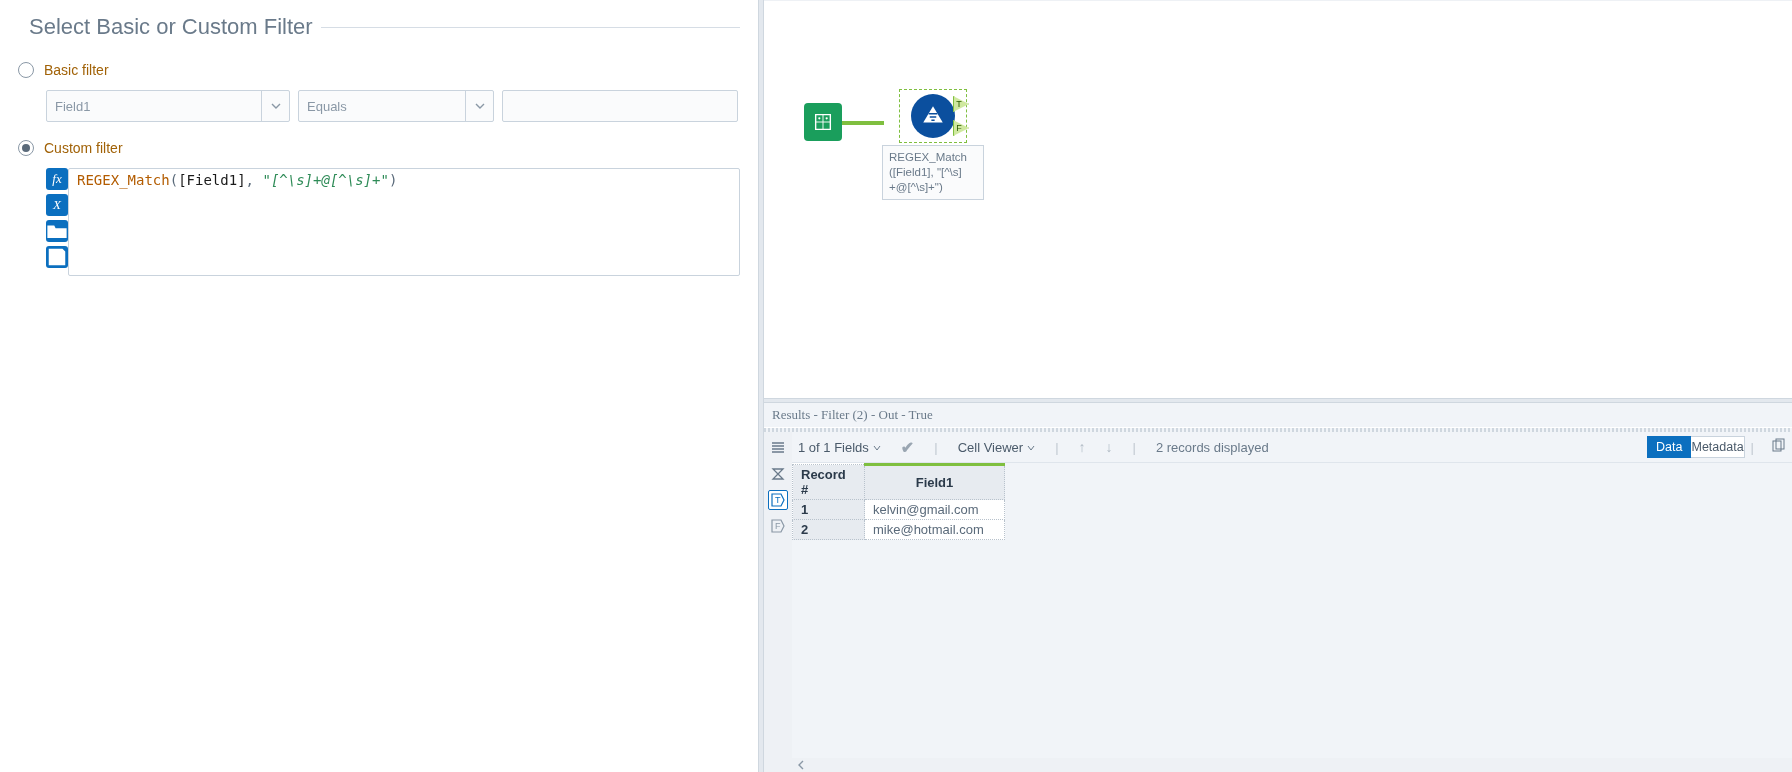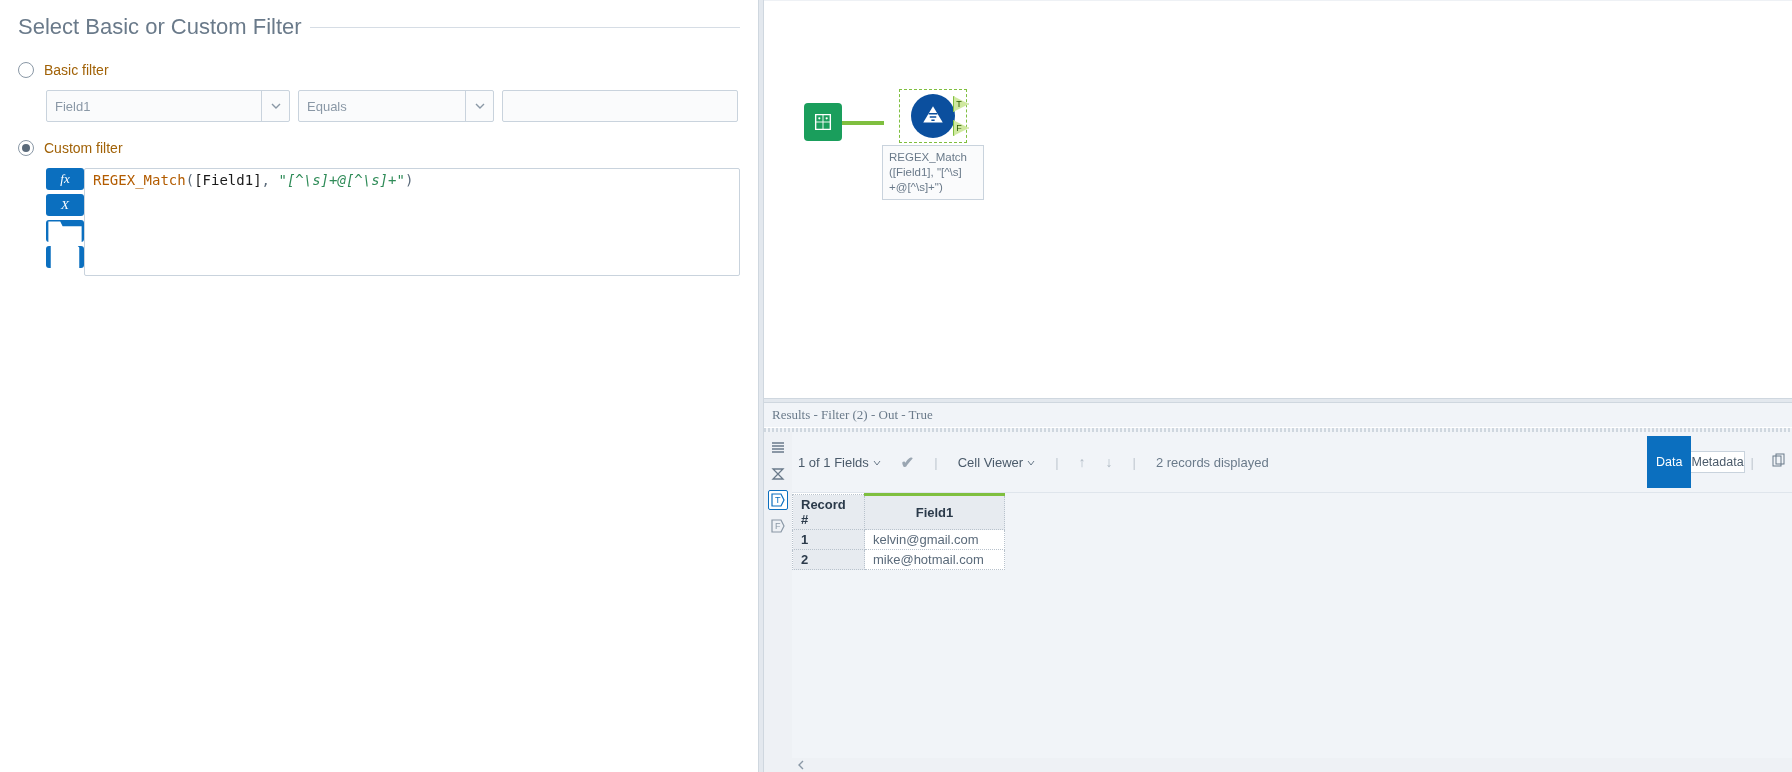--- a/index.html
+++ b/index.html
@@ -18,20 +18,21 @@
     width: 758px;
     height: 100%;
     padding: 14px 18px;
     background: #fff;
   }
   .section-header {
     display: flex;
     align-items: center;
     gap: 8px;
     margin-bottom: 22px;
+    margin-left: 11px;
   }
   .section-title {
     font-size: 22px;
     font-weight: 400;
     color: #6a7a8a;
     white-space: nowrap;
   }
   .section-rule {
     flex: 1;
     border-top: 1px solid #d6dde5;
@@ -96,21 +97,21 @@
     margin-left: 28px;
     display: flex;
     gap: 0;
   }
   .side-icons {
     display: flex;
     flex-direction: column;
     gap: 4px;
   }
   .side-icon {
-    width: 38px; height: 22px;
+    width: 22px; height: 22px;
     background: #0b6fbf;
     border-radius: 3px;
     display: flex;
     align-items: center;
     justify-content: center;
     color: #fff;
     font-size: 13px;
     font-style: italic;
     font-family: Georgia, serif;
   }
@@ -284,21 +285,21 @@
   }
   .tb-sep { color:#c0c8d0; }
   .tb-btn { display:inline-flex; align-items:center; gap:4px; cursor:default;}
   .tb-caret svg{width:8px;height:8px;}
   .check-icon { color:#9aa6b2; font-size:16px; font-weight:bold;}
   .arrow-icon { color:#b0bac4; font-size:14px;}
   .tb-text { color:#6a7a8a; }
   .tb-right { margin-left:auto; display:flex; align-items:center; gap:0;}
   .pill-data {
     background:#0b6fbf; color:#fff;
-    padding:18px 8px; font-size:12.5px;
+    padding:3px 8px; font-size:12.5px;
     border:1px solid #0b6fbf;
   }
   .pill-meta {
     background:#fff; color:#4a5a6a;
     padding:3px 0; font-size:12.5px;
     border:1px solid #c9d3dd; border-left:none;
   }
   .copy-icon { margin-left:10px; color:#6a7a8a; }
 
   .grid-wrap {

